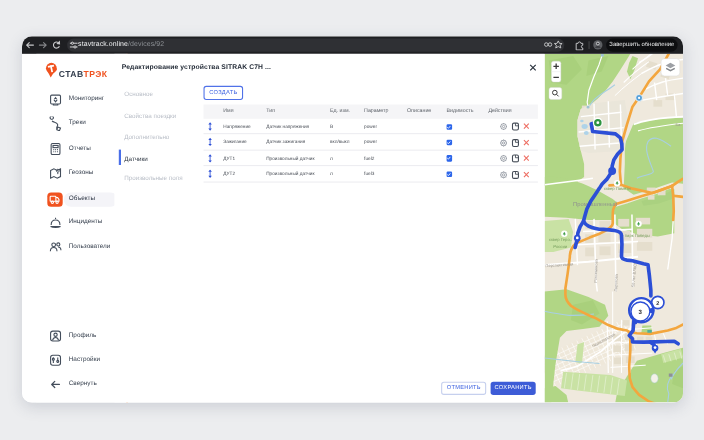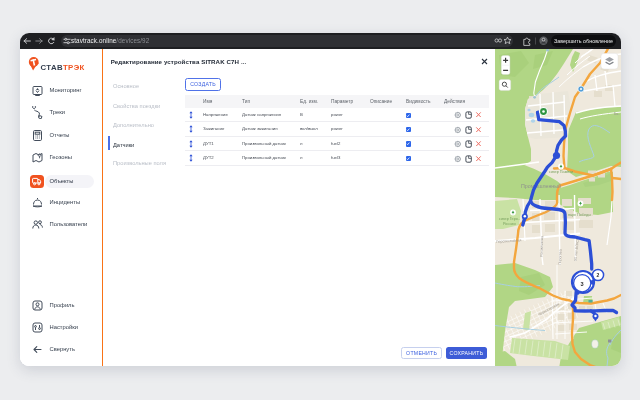--- a/index.html
+++ b/index.html
@@ -4,21 +4,21 @@
 *{margin:0;padding:0;box-sizing:border-box}
 html,body{width:640px;height:400px;overflow:hidden}
 body{background:#ecedef;font-family:"Liberation Sans",sans-serif;position:relative}
 .win{position:absolute;left:20px;top:33px;width:600.5px;height:333px;border-radius:9px;overflow:hidden;background:#fff;box-shadow:0 4px 14px rgba(60,70,100,.18)}
 .chrome{position:absolute;left:0;top:0;width:100%;height:16px;background:#1e1f22}
 .pill{position:absolute;left:40.5px;top:2.4px;width:452px;height:11.2px;background:#2f3034;border-radius:6px}
 .urltxt{position:absolute;left:51px;top:2.2px;font-size:6.3px;line-height:11.4px;color:#f2f3f4;letter-spacing:.1px}
 .urltxt span{color:#8d9095}
 .updpill{position:absolute;left:531px;top:1.8px;width:65px;height:12.4px;background:#0d0e10;border-radius:6.5px;color:#e9eaeb;font-size:5.4px;line-height:12.6px;text-align:center}
 .app{position:absolute;left:0;top:16px;width:100%;height:317px;background:#fff}
-.sidebar{position:absolute;left:0;top:0;width:83px;height:100%;background:#fff;border-right:1px solid #f97316}
+.sidebar{position:absolute;left:13px;top:0;width:83px;height:100%;background:#fff;border-right:1px solid #f97316}
 .mitem{position:absolute;left:11px;width:70px;height:13px}
 .mico{position:absolute;left:0;top:0;width:13px;height:13px}
 .mtxt{position:absolute;left:18.5px;top:0;font-size:5.8px;line-height:13px;color:#333d4b}
 .tabs div{position:absolute;font-size:5.7px;color:#b9bec7}
 .cell{position:absolute;font-size:4.3px;color:#474c55;line-height:14.4px;white-space:nowrap}
 .hcell{position:absolute;font-size:4.8px;color:#5f646b;line-height:13px;white-space:nowrap}
 .btn{position:absolute;border-radius:2.5px;font-size:5.2px;letter-spacing:.25px;text-align:center}
 </style></head>
 <body>
 <div class="win">

